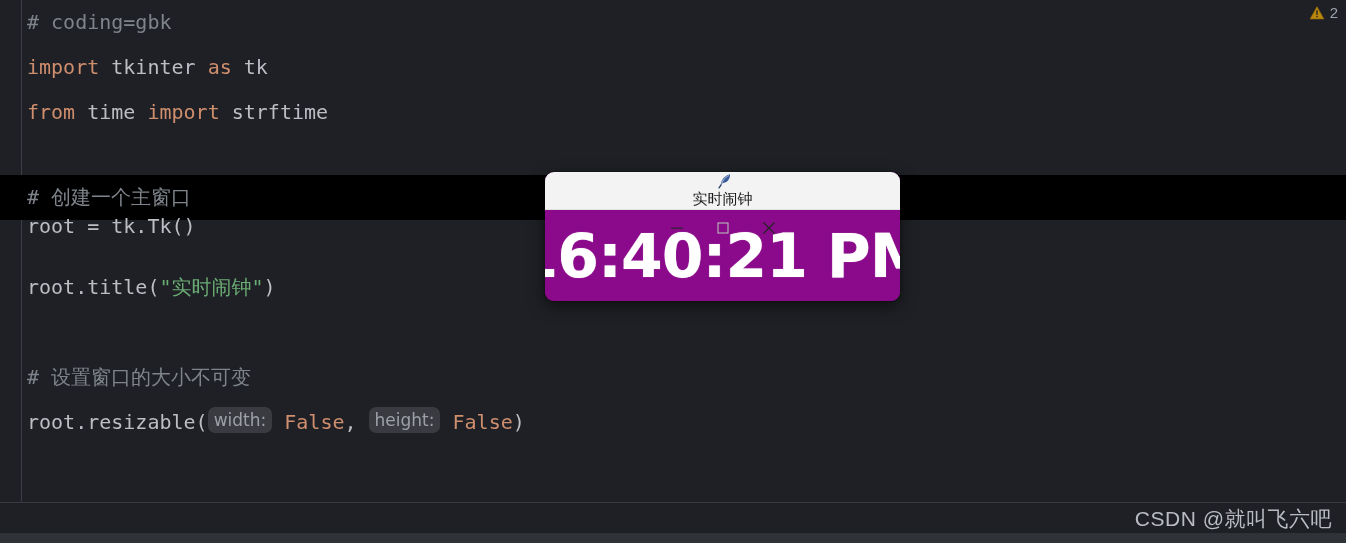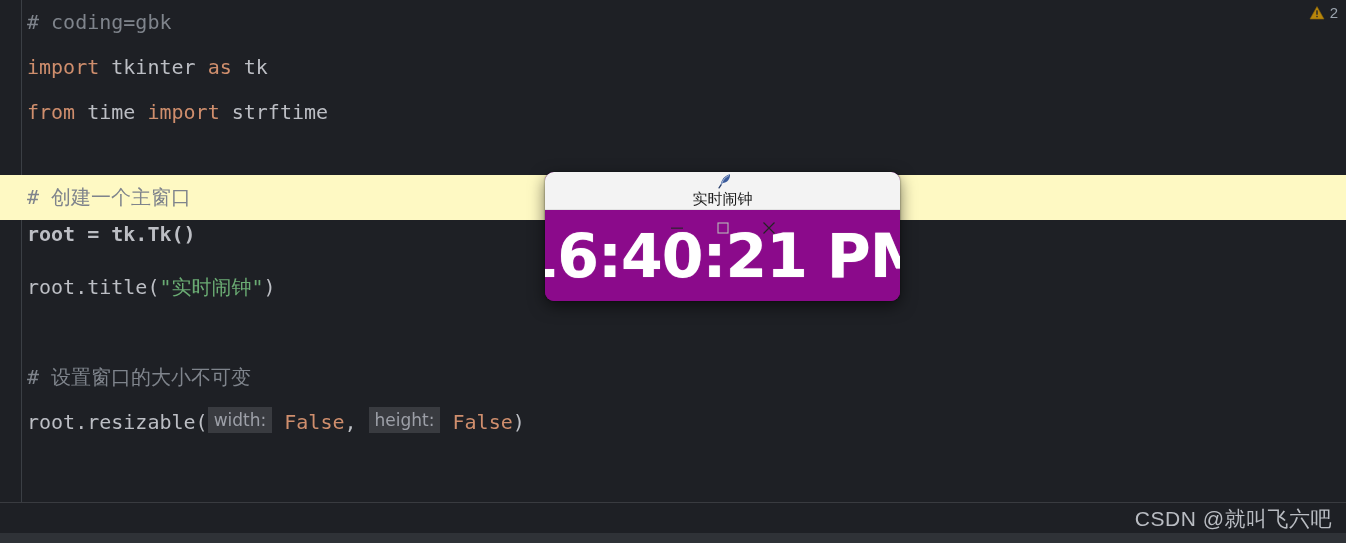--- a/index.html
+++ b/index.html
@@ -57,34 +57,34 @@
     white-space: pre;
     font-family: "DejaVu Sans Mono", "Liberation Mono", monospace;
     font-size: 20px;
     color: #a9b7c6;
   }
   .line .txt {
     display: inline-block;
     padding-left: 27px;
   }
   .line.current {
-    background: #fef9c3;
+    background: #000000;
   }
   .tok-comment { color: #7f848c; }
   .tok-kw      { color: #cf8e6d; }
   .tok-ident   { color: #bcbec4; }
   .tok-str     { color: #6aab73; }
   .tok-const   { color: #cf8e6d; }
   .tok-punct   { color: #bcbec4; }
 
   .hint {
     display: inline-block;
     background: #393b40;
     color: #9da0a8;
-    border-radius: 0;
+    border-radius: 7px;
     padding: 2px 6px;
     font-size: 17px;
     line-height: 22px;
     vertical-align: 3px;
     font-family: "DejaVu Sans", "Liberation Sans", sans-serif;
   }
 
   
   .inspection {
     position: absolute;
@@ -214,21 +214,21 @@
 <div id="app">
 
   <div class="editor">
     <div class="gutter"></div>
     <div class="code-area">
         <div class="line" style="top: 0px;"><span class="txt"><span class="tok-comment"># coding=gbk</span></span></div>
         <div class="line" style="top: 90px;"><span class="txt"><span class="tok-kw">from</span><span class="tok-ident"> time </span><span class="tok-kw">import</span><span class="tok-ident"> strftime</span></span></div>
         <div class="line" style="top: 45px;"><span class="txt"><span class="tok-kw">import</span><span class="tok-ident"> tkinter </span><span class="tok-kw">as</span><span class="tok-ident"> tk</span></span></div>
         <div class="line" style="top: 135px;"><span class="txt"></span></div>
         <div class="line current" style="top: 175px;"><span class="txt"><span class="tok-comment"># 创建一个主窗口</span></span></div>
-        <div class="line" style="top: 212px; font-weight: bold;"><span class="txt"><span class="tok-ident">root = tk.Tk()</span></span></div>
+        <div class="line" style="top: 204px;"><span class="txt"><span class="tok-ident">root = tk.Tk()</span></span></div>
         <div class="line" style="top: 265px;"><span class="txt"><span class="tok-ident">root.title(</span><span class="tok-str">"实时闹钟"</span><span class="tok-punct">)</span></span></div>
         <div class="line" style="top: 310px;"><span class="txt"></span></div>
         <div class="line" style="top: 355px;"><span class="txt"><span class="tok-comment"># 设置窗口的大小不可变</span></span></div>
         <div class="line" style="top: 400px;"><span class="txt"><span class="tok-ident">root.resizable(</span><span class="hint">width:</span><span class="tok-const"> False</span><span class="tok-punct">, </span><span class="hint">height:</span><span class="tok-const"> False</span><span class="tok-punct">)</span></span></div>
       </div>
   </div>
 
   <div class="inspection">
     <svg class="warn-icon" viewBox="0 0 16 16">
       <path d="M8 1.6 L15 14 L1 14 Z" fill="#b8860b" stroke="#8a6508" stroke-width="0.6" stroke-linejoin="round"></path>

